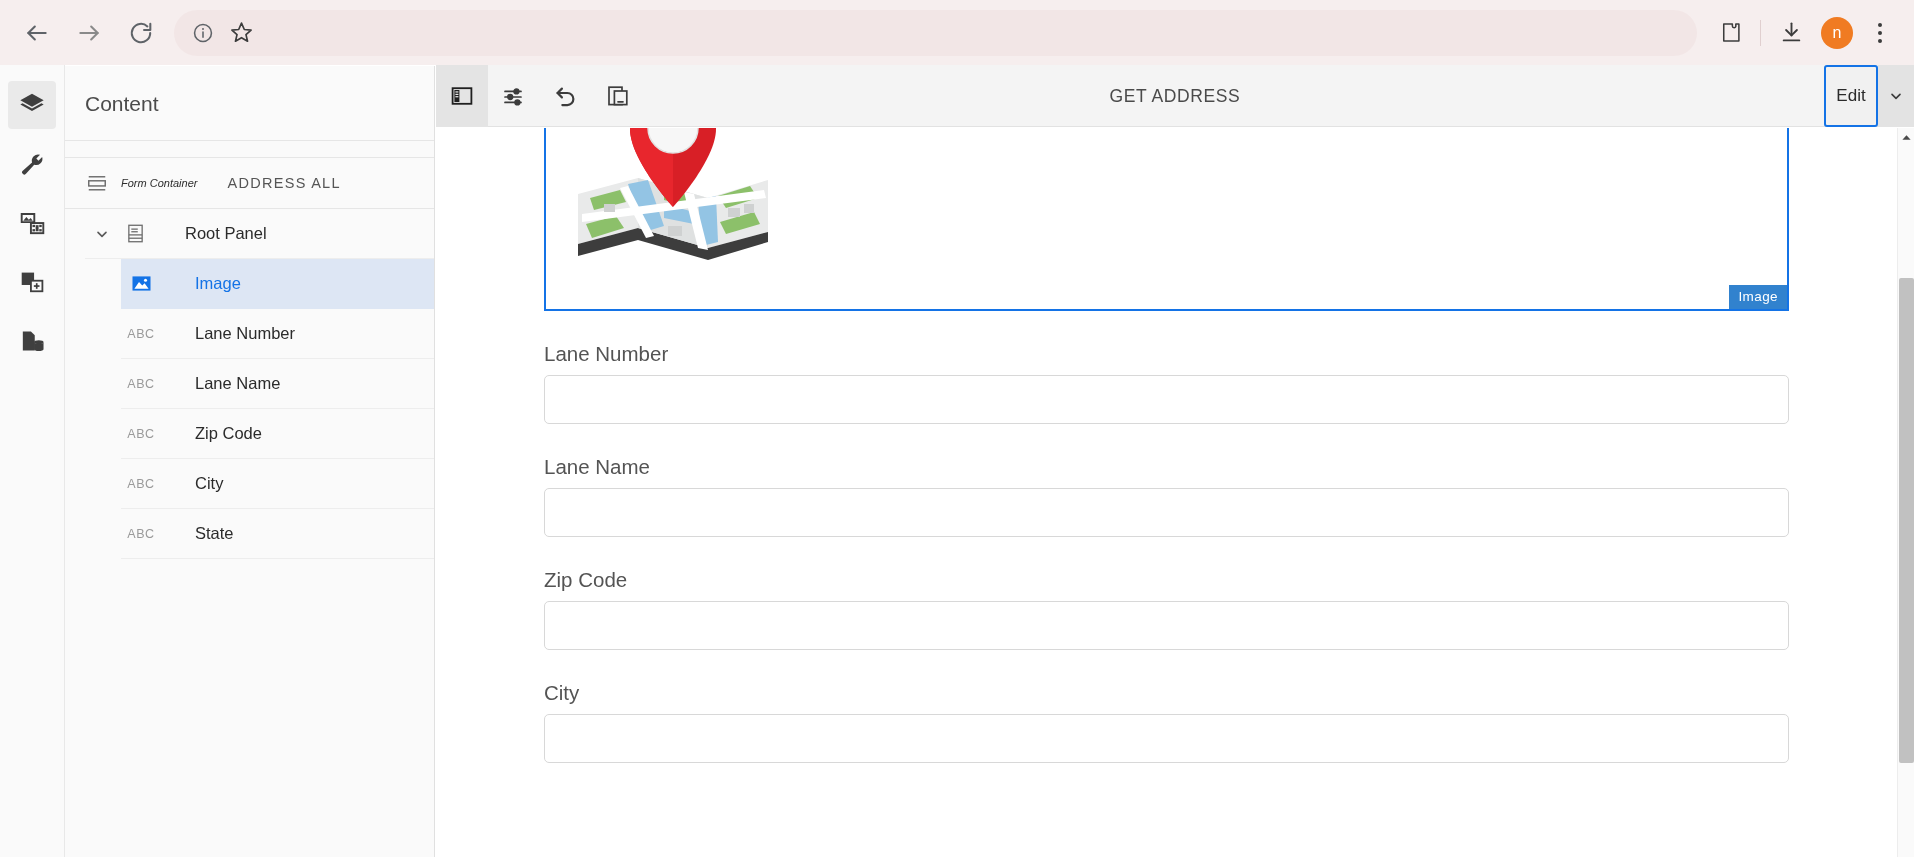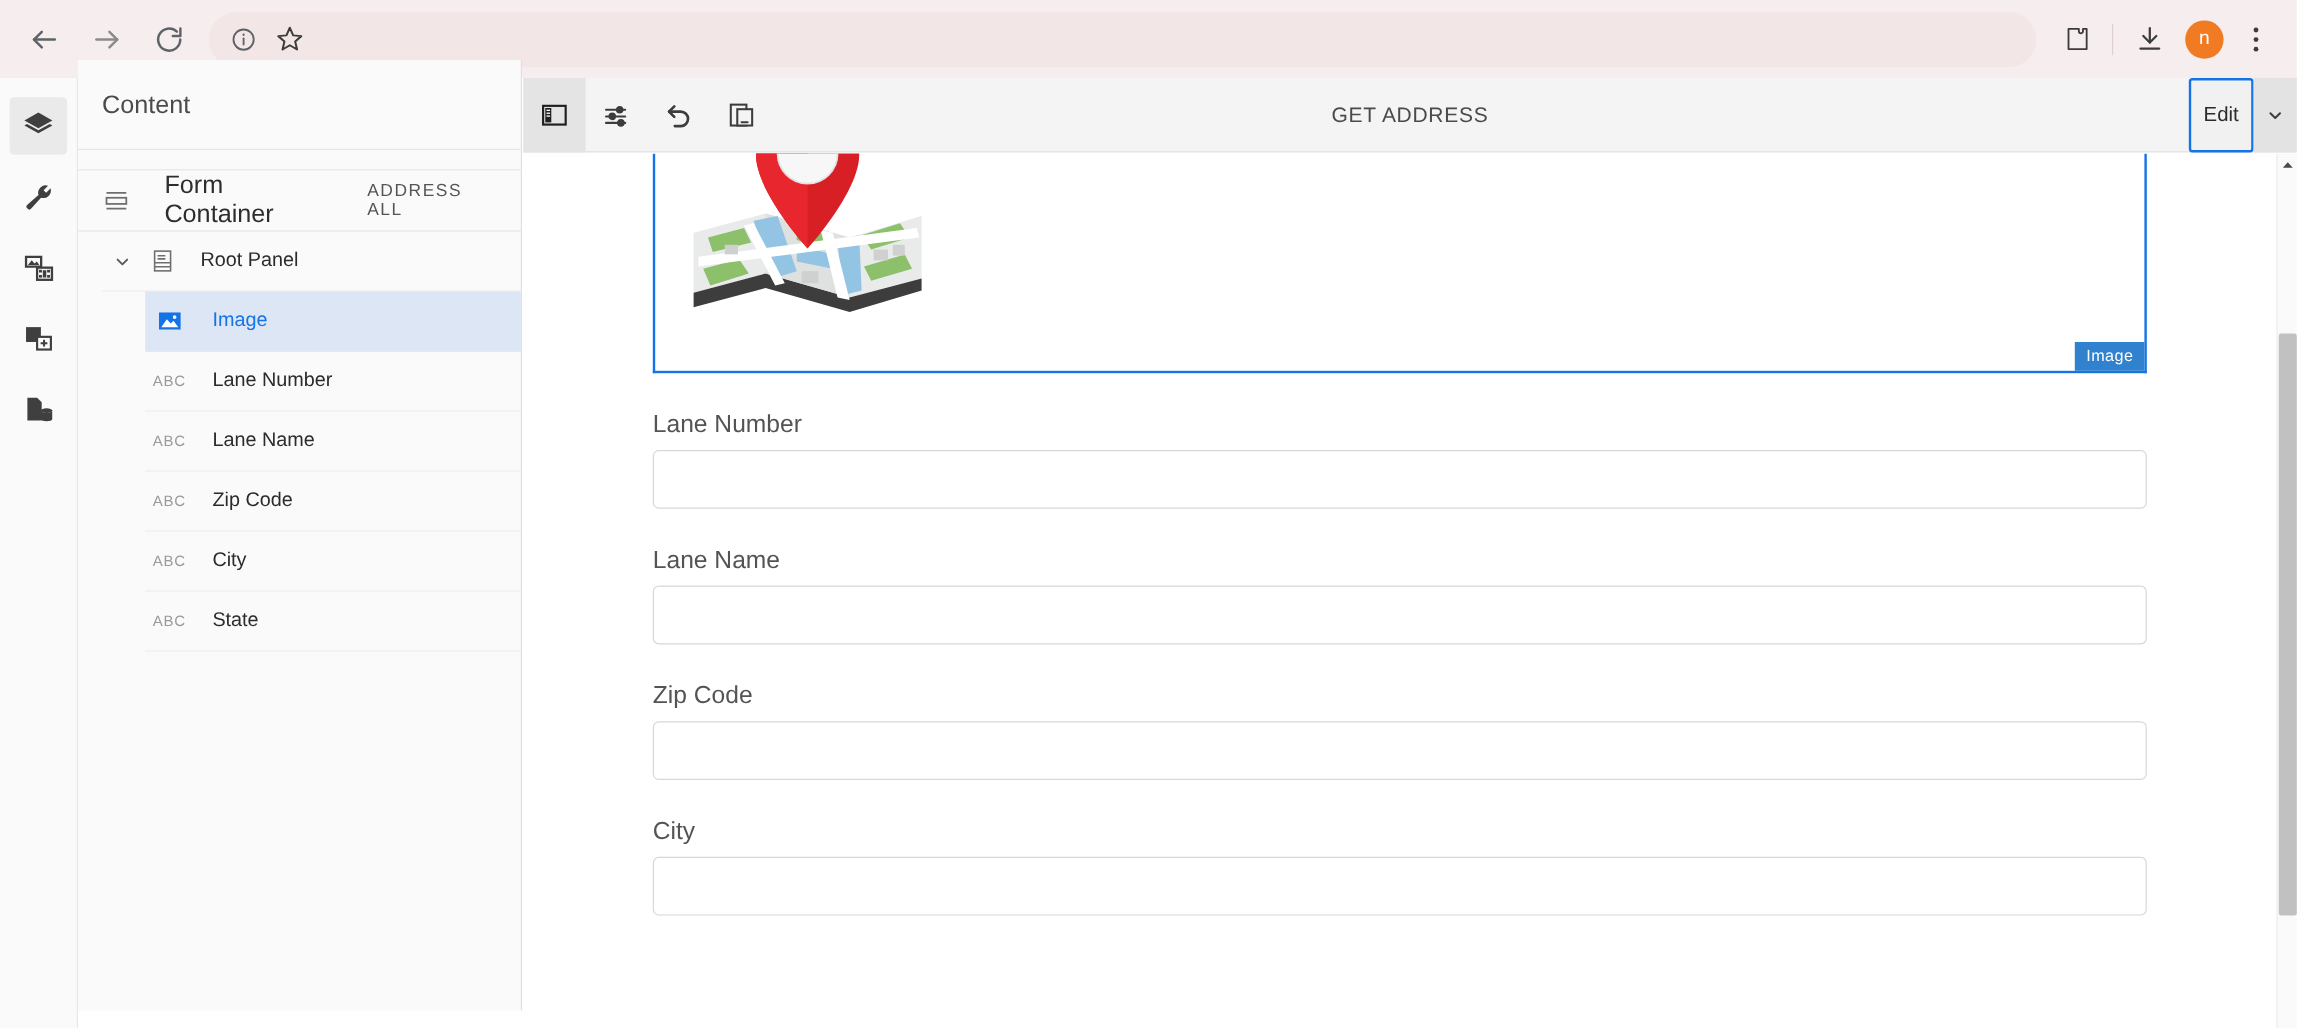--- a/index.html
+++ b/index.html
@@ -91,21 +91,21 @@
     width: 48px; height: 48px;
     margin: 8px auto 0 auto;
     display: flex; align-items: center; justify-content: center;
     border-radius: 4px;
   }
   .rail-item + .rail-item { margin-top: 11px; }
   .rail-item.active { background: #eaeaea; }
 
   
   .content-panel {
-    position: absolute; top: 50px; left: 65px;
+    position: absolute; top: 66px; left: 65px;
     width: 370px; height: 792px;
     background: #fafafa;
     border-right: 1px solid #e0e0e0;
   }
   .panel-title {
     font-size: 21px;
     color: #4b4b4b;
     padding: 26px 0 0 20px;
     font-weight: 400;
   }
@@ -132,38 +132,38 @@
   .formcontainer-row {
     display: flex; align-items: center;
     padding: 0 20px;
     height: 52px;
     margin-top: 16px;
     border-top: 1px solid #e6e6e6;
     border-bottom: 1px solid #e6e6e6;
   }
   .fc-icon { width: 24px; flex: 0 0 auto; display:flex; align-items:center; justify-content:center; }
   .fc-label {
-    font-size: 21px; color: #2d2d2d; margin-left: 28px;
+    font-size: 11px; color: #2d2d2d; margin-left: 12px; font-style: italic;
   }
   .expand-all {
     font-size: 14.5px; color: #555; letter-spacing: 1.3px;
     margin-left: 30px;
   }
 
   .tree { padding-left: 20px; }
   .tree-row {
     display: flex; align-items: center;
     height: 50px;
     padding-left: 0;
     border-bottom: 1px solid #ededed;
   }
   .tree-row.root { border-bottom: 1px solid #ededed; }
   .chevron { width: 34px; flex: 0 0 auto; display:flex; align-items:center; justify-content:center; }
   .tree-icon { width: 32px; flex: 0 0 auto; display:flex; align-items:center; justify-content:center; }
-  .tree-label { font-size: 16.5px; color: #2b2b2b; margin-left: 16px; }
+  .tree-label { font-size: 16.5px; color: #2b2b2b; margin-left: 34px; }
 
   .tree-child {
     display: flex; align-items: center;
     height: 50px;
     margin-left: 36px;
     border-bottom: 1px solid #ededed;
   }
   .tree-child.selected {
     background: #dde6f4;
     border-bottom-color: #dde6f4;

